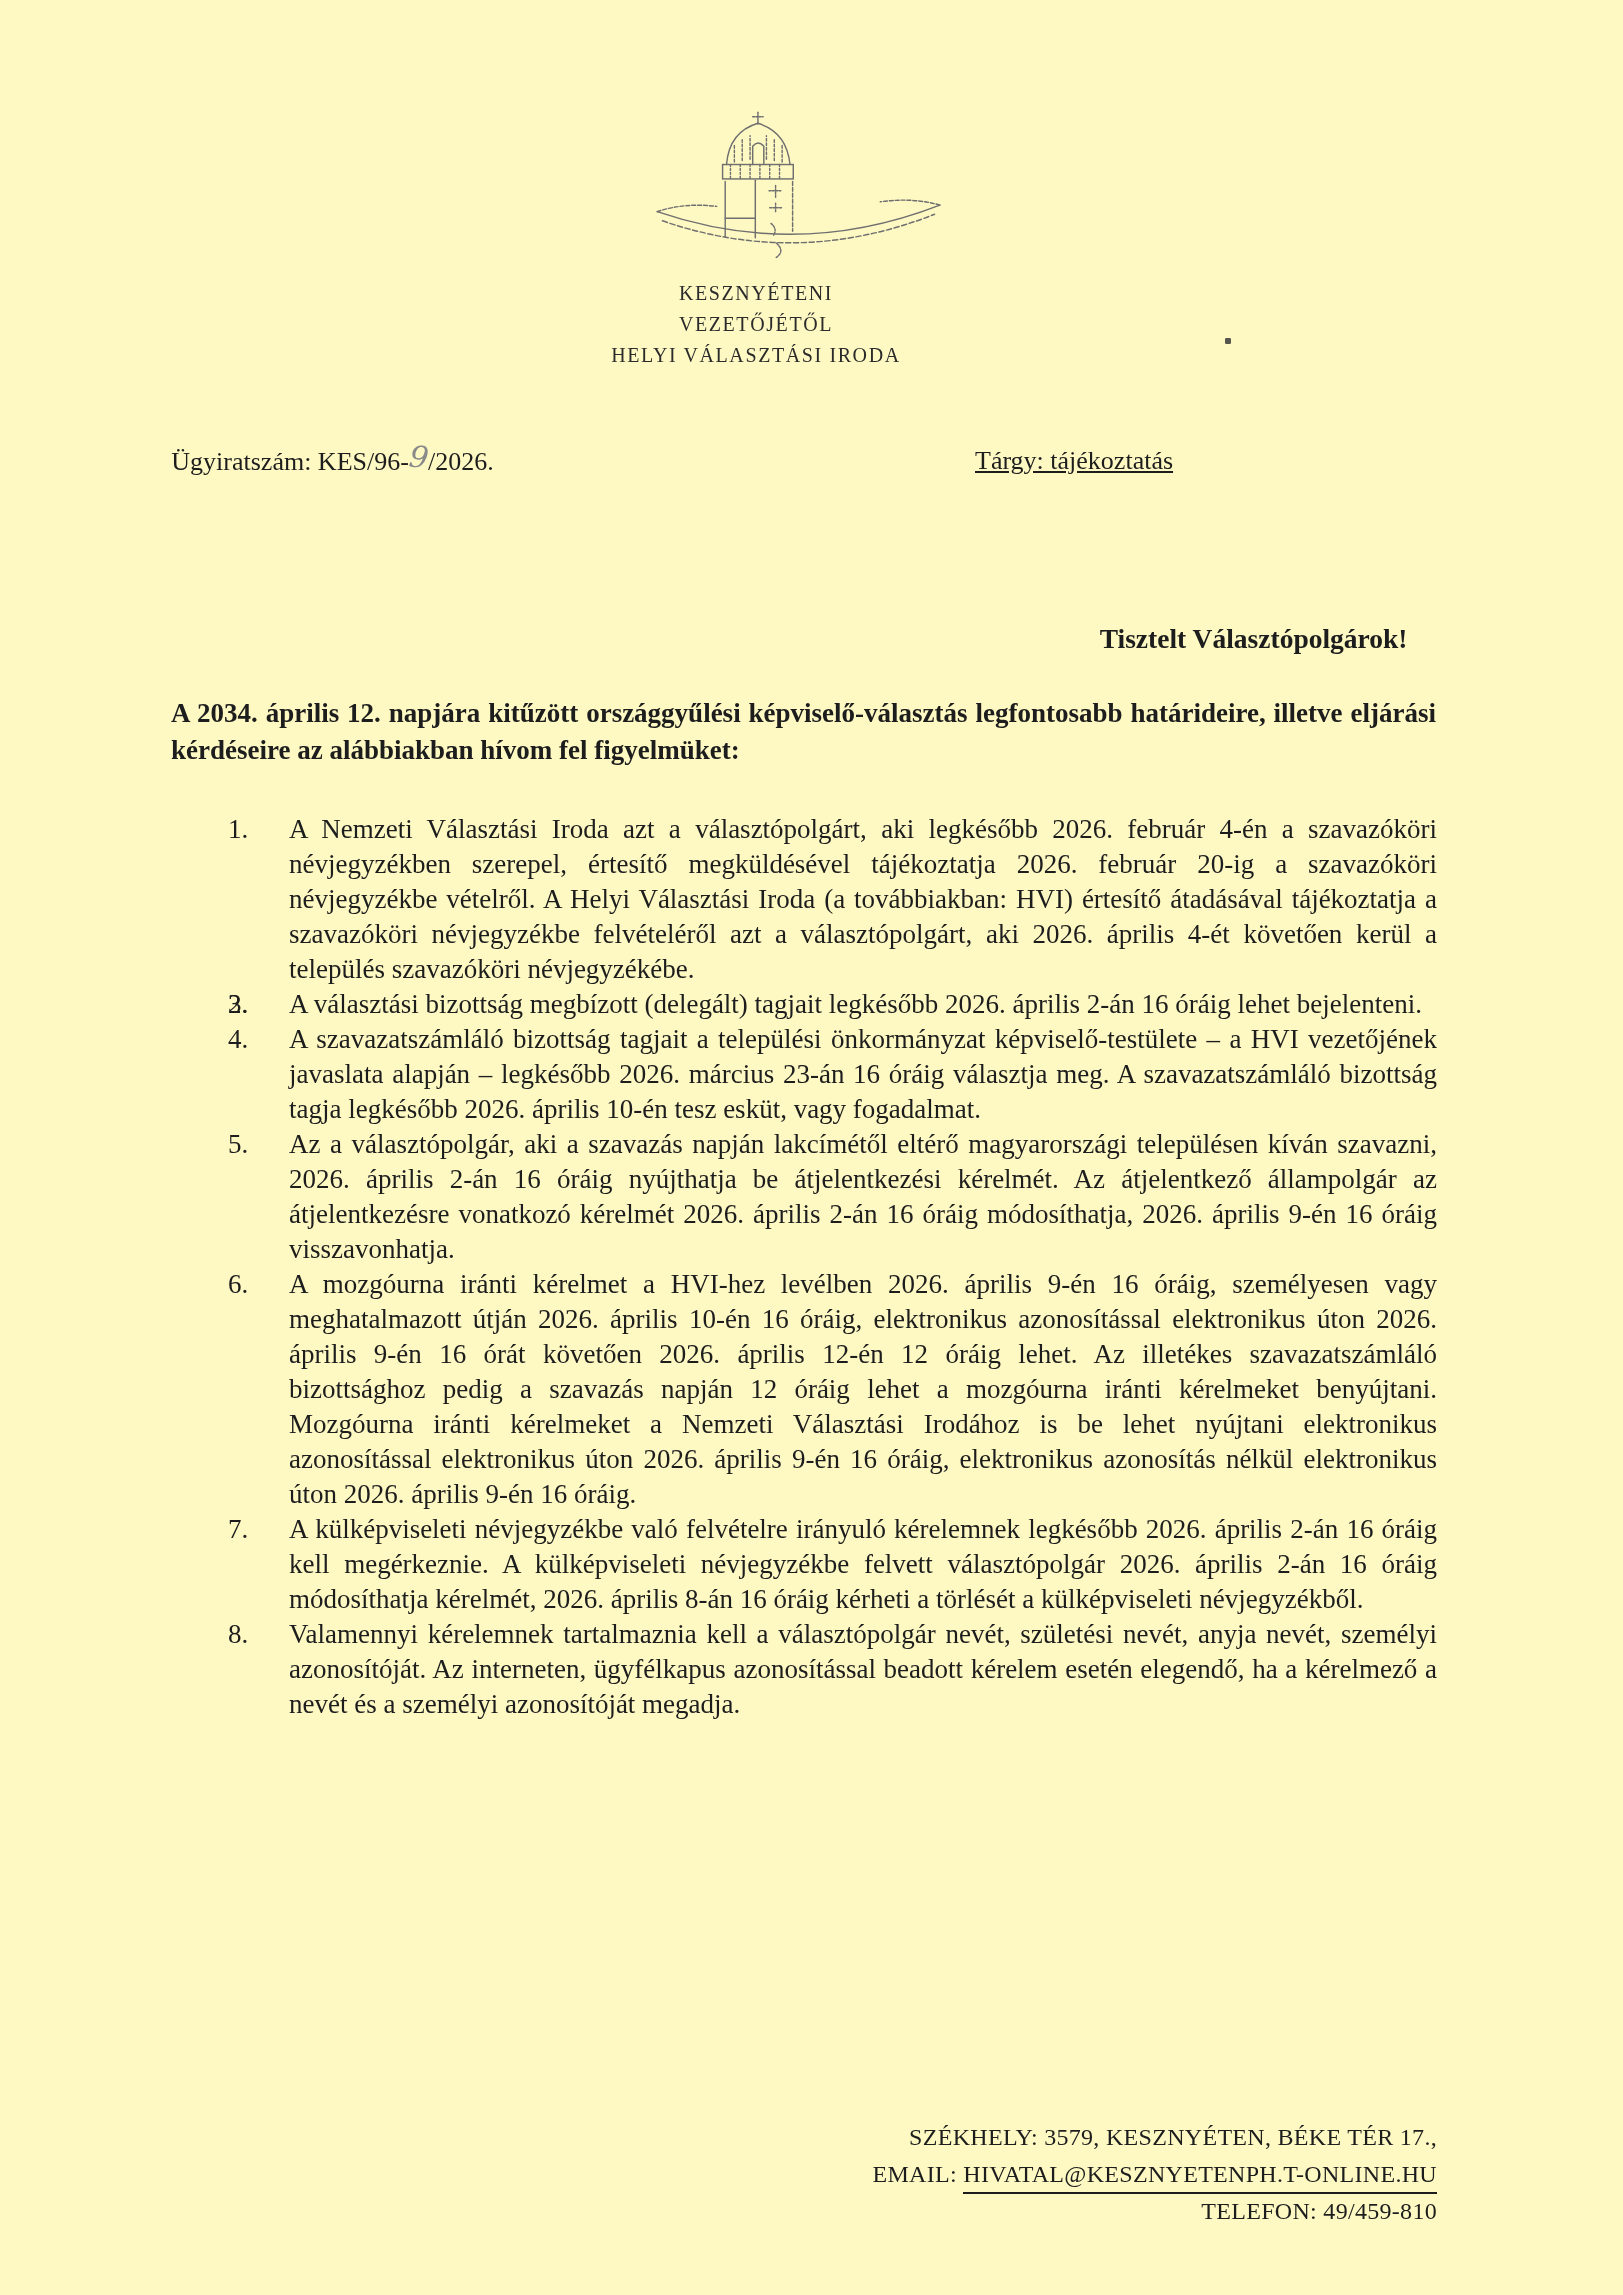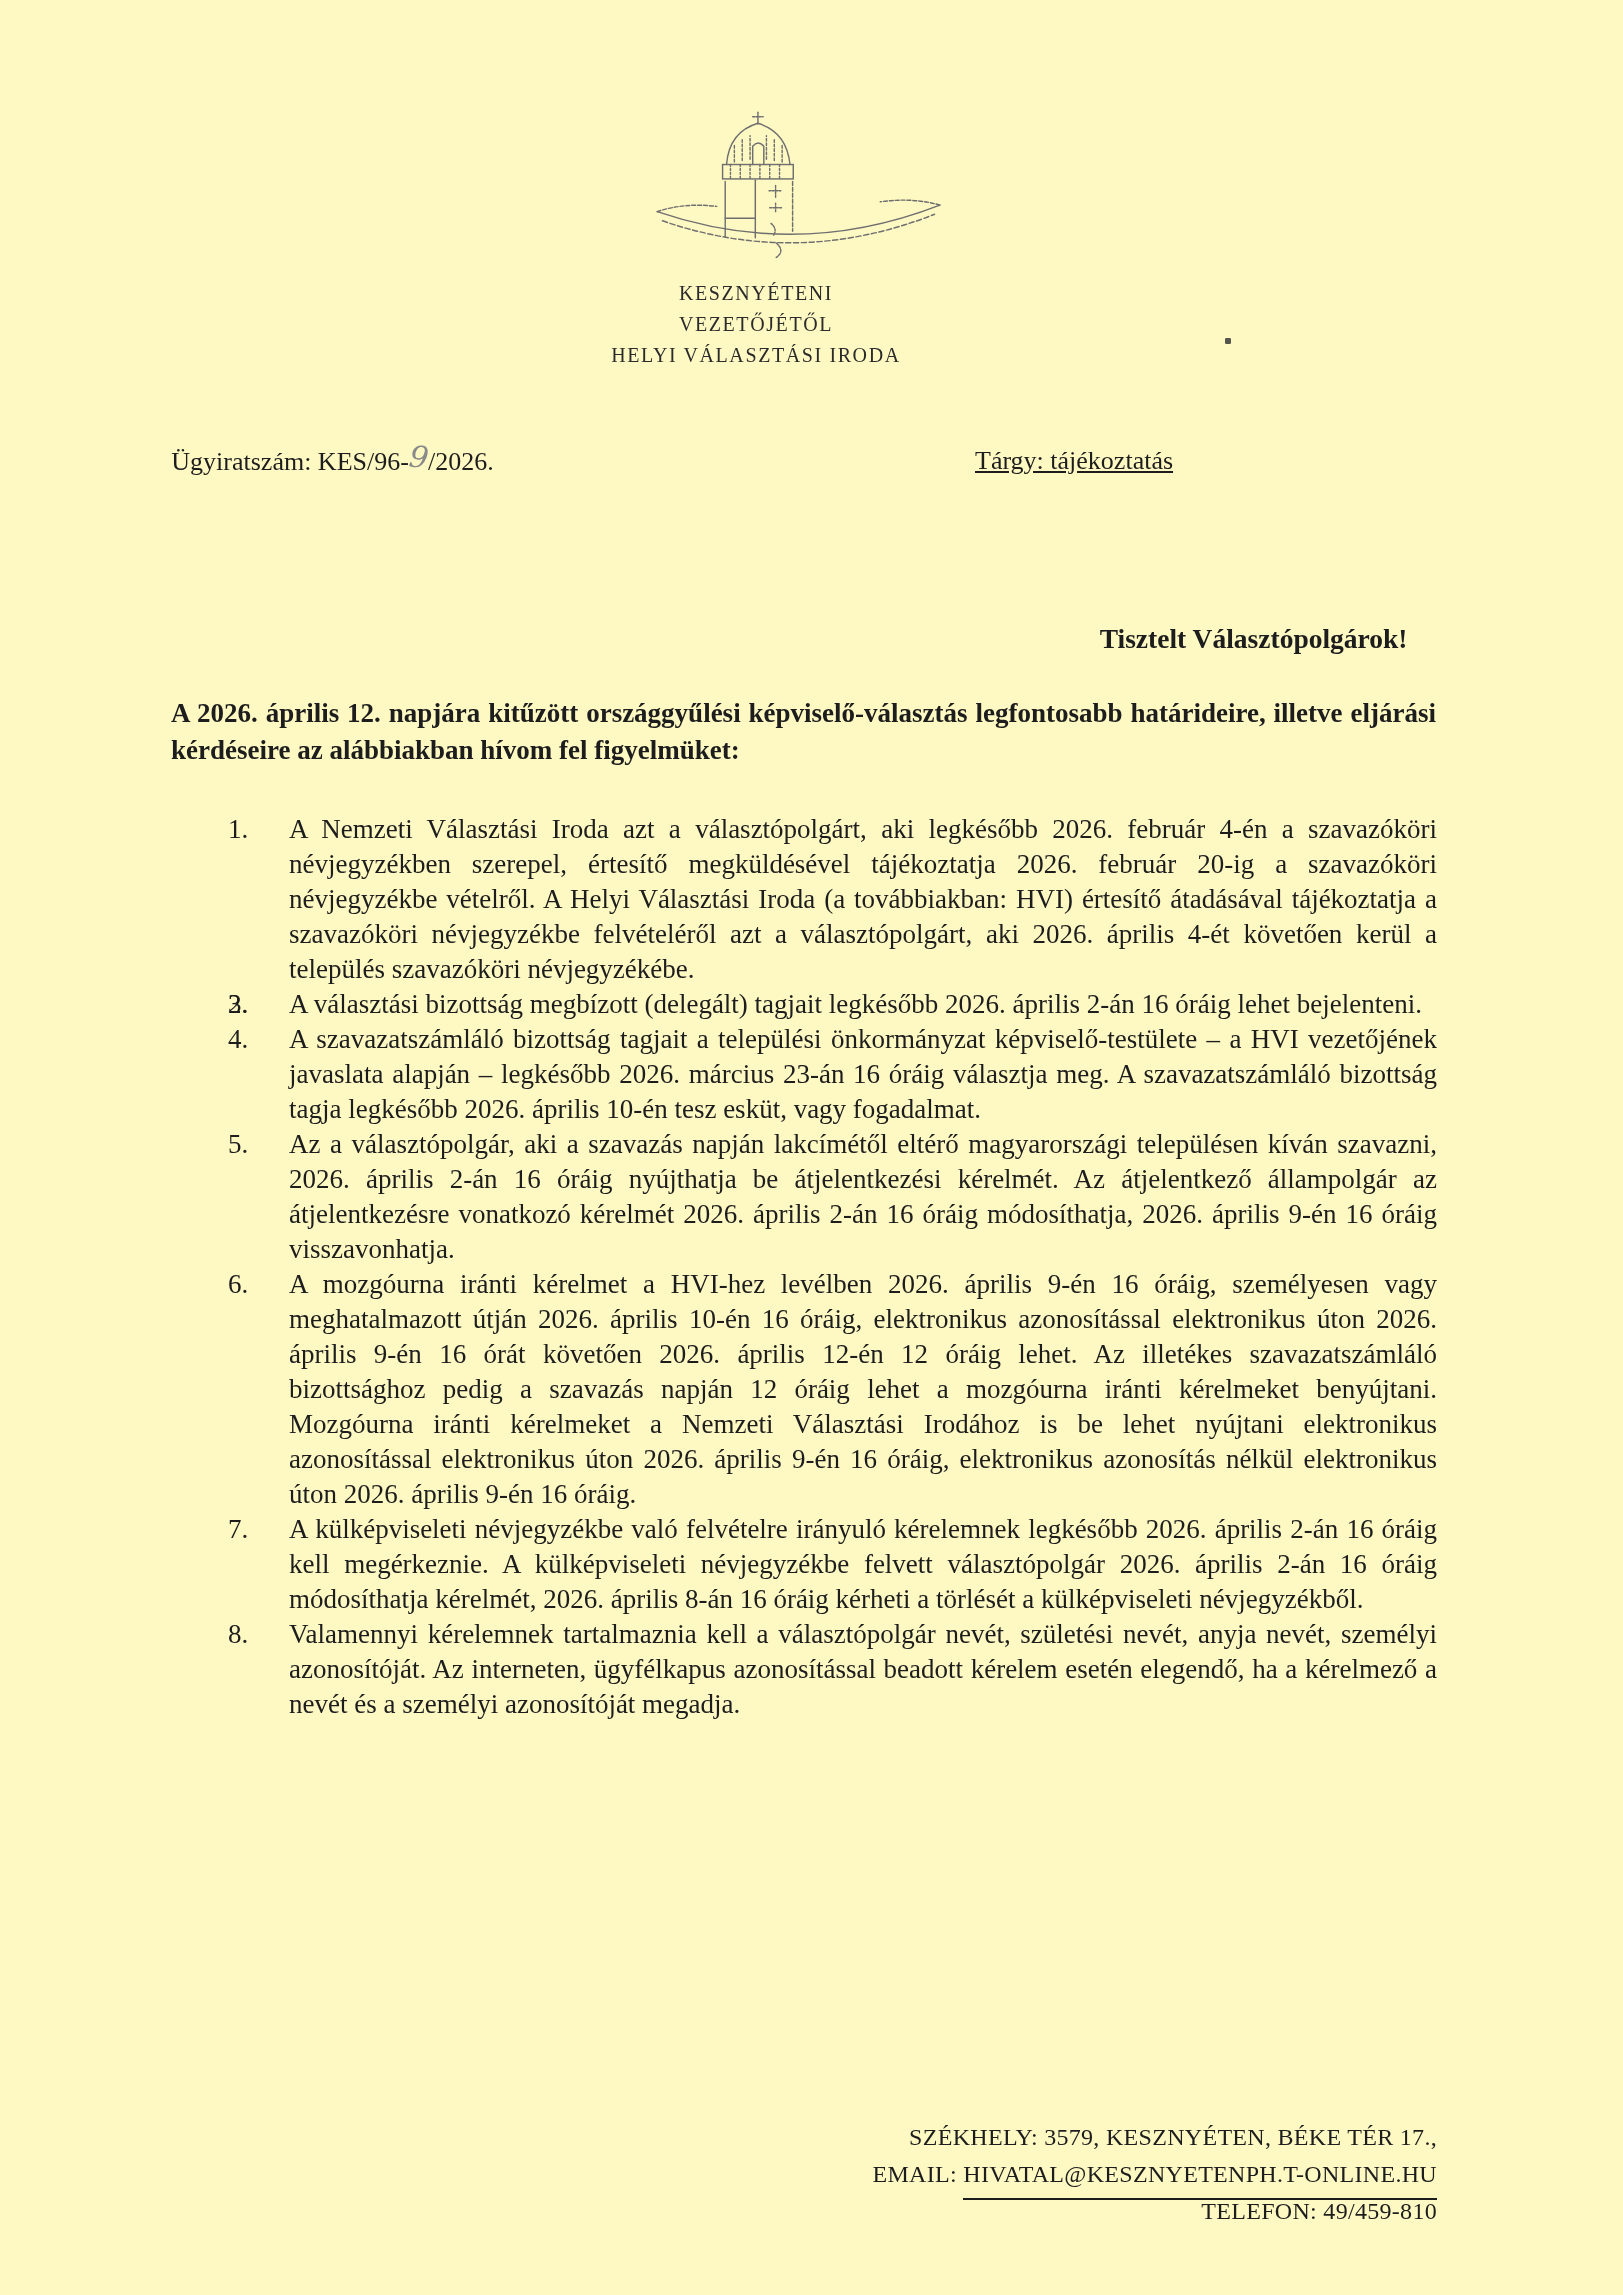--- a/index.html
+++ b/index.html
@@ -67,21 +67,21 @@
   }
   .item .num { position:absolute; left:58px; top:0; }
 
   
   .footer {
     position:absolute; top:2119px; left:170px; width:1267px;
     text-align:right;
     font-size:24px; line-height:37px;
     letter-spacing:0.3px;
   }
-  .email-link { border-bottom:2.6px solid #1d1d1d; padding-bottom:11px; }
+  .email-link { border-bottom:2.6px solid #1d1d1d; padding-bottom:5px; }
 </style>
 </head>
 <body>
 
 <div class="page">
 
   <div class="crest">
     <svg width="301" height="151" viewBox="0 0 460 230" fill="none" stroke="#6f6f6f" stroke-width="2.2" stroke-linecap="round">
 
       <line x1="168" y1="6" x2="168" y2="24"></line>
@@ -120,21 +120,21 @@
 
   <div class="meta-row">
     <div class="case-number">
       <span>Ügyiratszám: KES/96-</span><span class="hand-nine">9</span><span>/2026.</span>
     </div>
     <div class="subject">Tárgy: tájékoztatás</div>
   </div>
 
   <div class="salutation">Tisztelt Választópolgárok!</div>
 
-  <div class="intro">A 2026. április 12. napjára kitűzött országgyűlési képviselő-választás legfontosabb határideire, illetve eljárási kérdéseire az alábbiakban hívom fel figyelmüket:</div>
+  <div class="intro">A 2034. április 12. napjára kitűzött országgyűlési képviselő-választás legfontosabb határideire, illetve eljárási kérdéseire az alábbiakban hívom fel figyelmüket:</div>
 
   <div class="list">
     <div class="item">
       <span class="num">1.</span>
       <span>A Nemzeti Választási Iroda azt a választópolgárt, aki legkésőbb 2026. február 4-én a szavazóköri névjegyzékben szerepel, értesítő megküldésével tájékoztatja 2026. február 20-ig a szavazóköri névjegyzékbe vételről. A Helyi Választási Iroda (a továbbiakban: HVI) értesítő átadásával tájékoztatja a szavazóköri névjegyzékbe felvételéről azt a választópolgárt, aki 2026. április 4-ét követően kerül a település szavazóköri névjegyzékébe.</span>
     </div>
     <div class="item">
       <span class="num">2.</span>
     </div>
     <div class="item">

